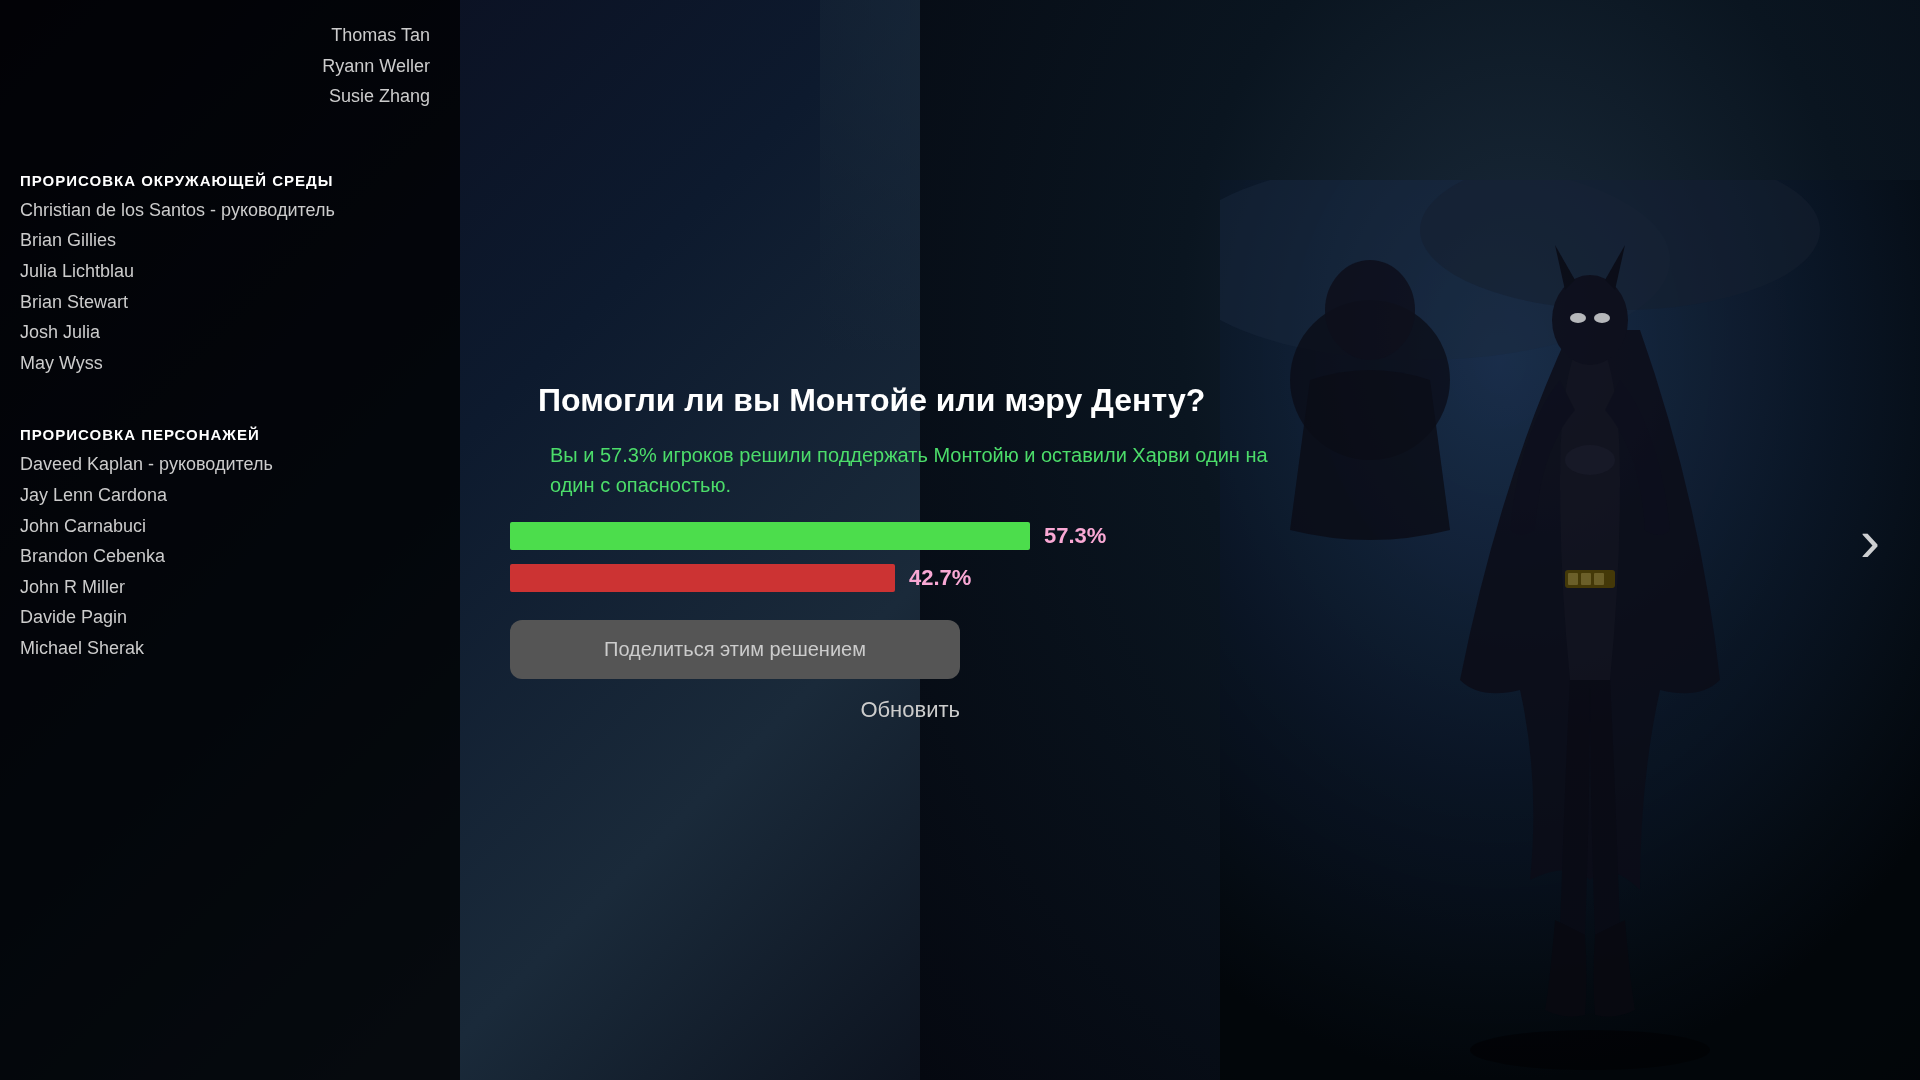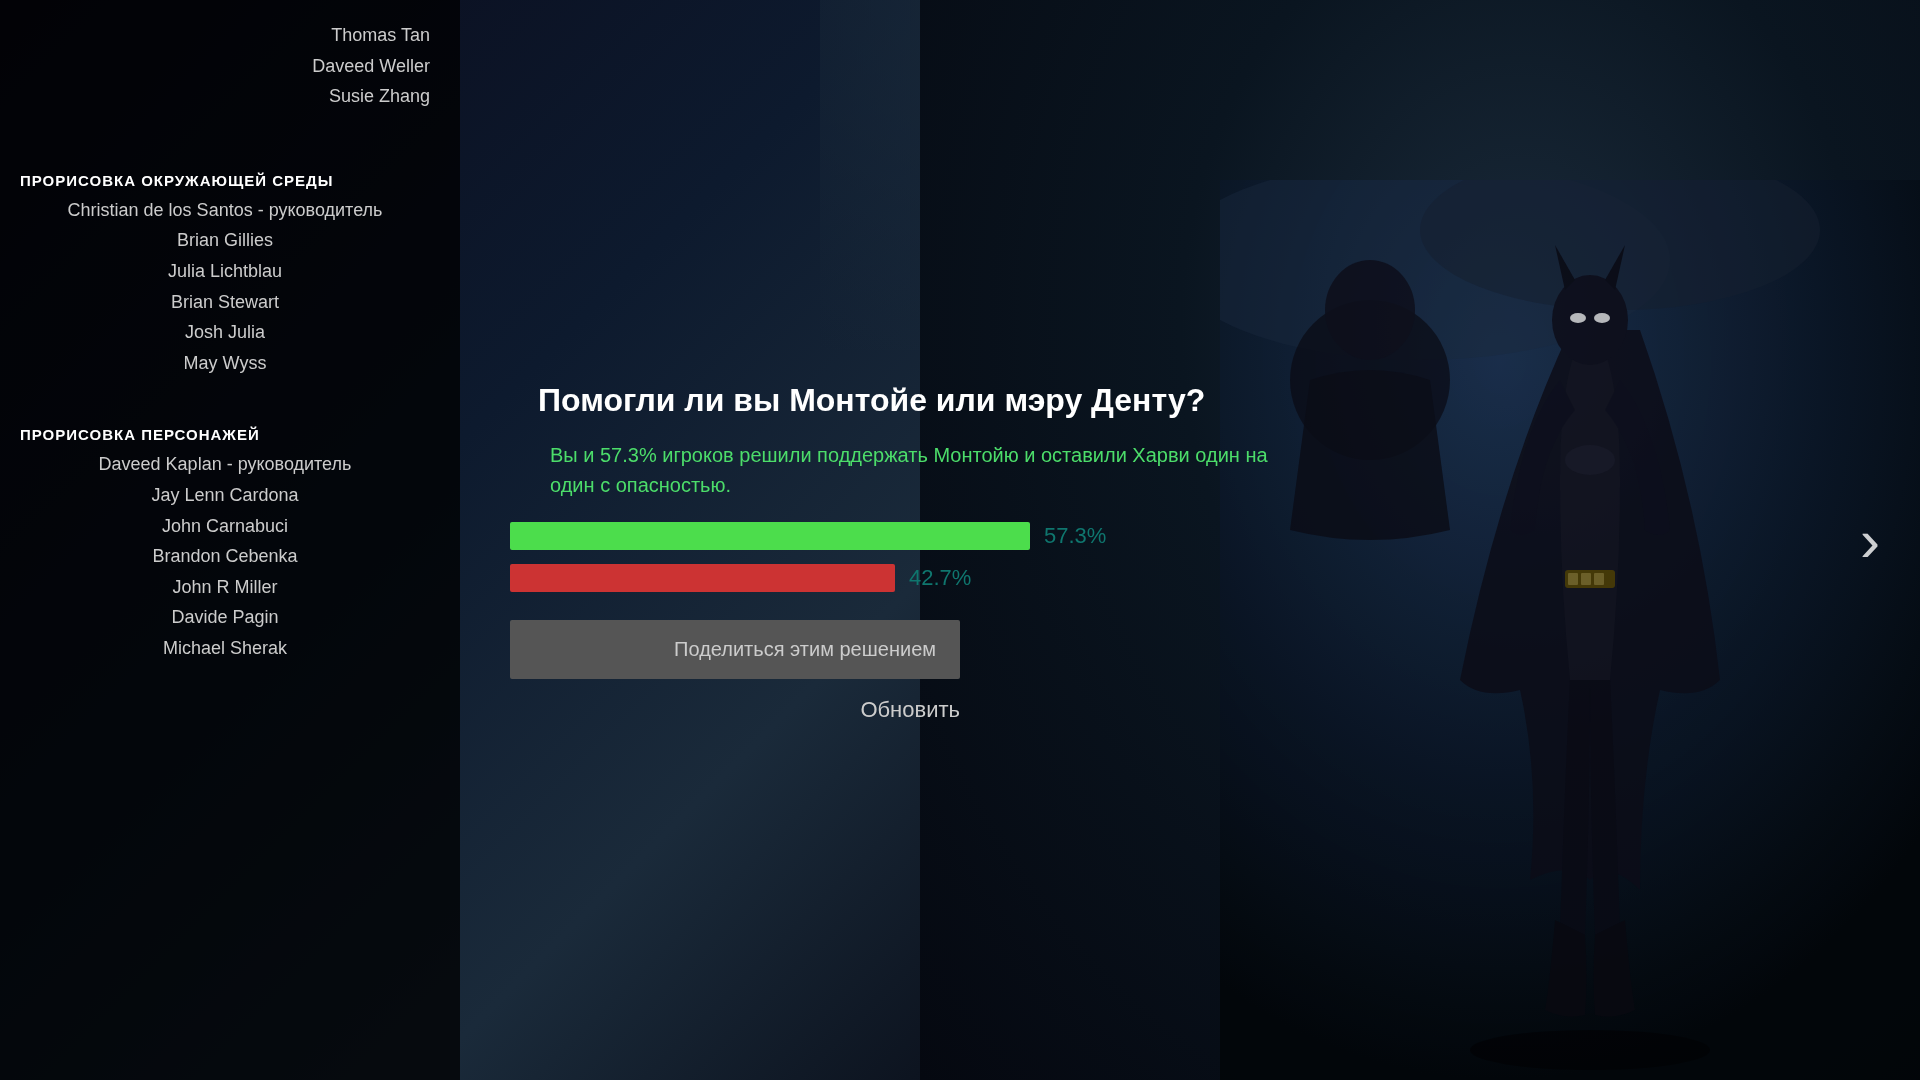--- a/index.html
+++ b/index.html
@@ -95,21 +95,21 @@
       text-transform: uppercase;
       letter-spacing: 1px;
       margin-bottom: 6px;
     }
 
     .credits-section-name {
       font-size: 18px;
       font-weight: 300;
       color: #cccccc;
       line-height: 1.7;
-      text-align: center;
+      text-align: left;
     }
 
     .credits-gap {
       height: 40px;
     }
 
     
     .stats-panel {
       position: absolute;
       left: 510px;
@@ -159,37 +159,37 @@
       width: 520px;
     }
 
     .bar-red {
       background: #cc3333;
       width: 385px;
     }
 
     .bar-label {
       font-size: 22px;
-      font-weight: 400;
-      color: #0f766e;
+      font-weight: 700;
+      color: #f9a8d4;
       margin-left: 14px;
     }
 
     .share-button {
       display: block;
       width: 450px;
       padding: 18px 24px;
       background: #555555;
       border: none;
       color: #cccccc;
       font-size: 20px;
-      text-align: right;
+      text-align: center;
       cursor: pointer;
       margin-bottom: 14px;
-      border-radius: 2px;
+      border-radius: 12px;
     }
 
     .update-button {
       display: block;
       width: 450px;
       padding: 4px 0;
       background: transparent;
       border: none;
       color: #cccccc;
       font-size: 22px;
@@ -287,21 +287,21 @@
     <ellipse cx="370" cy="870" rx="120" ry="20" fill="#000000" opacity="0.6"></ellipse>
   </svg>
 </div>
 
 <div class="credits-overlay"></div>
 
 <div class="credits-panel">
 
   <div class="credits-top-names">
     <div class="credits-name">Thomas Tan</div>
-    <div class="credits-name">Daveed Weller</div>
+    <div class="credits-name">Ryann Weller</div>
     <div class="credits-name">Susie Zhang</div>
   </div>
 
   <div class="credits-gap"></div>
 
   <div class="credits-section">
     <div class="credits-section-title">ПРОРИСОВКА ОКРУЖАЮЩЕЙ СРЕДЫ</div>
     <div class="credits-section-name">Christian de los Santos - руководитель</div>
     <div class="credits-section-name">Brian Gillies</div>
     <div class="credits-section-name">Julia Lichtblau</div>

